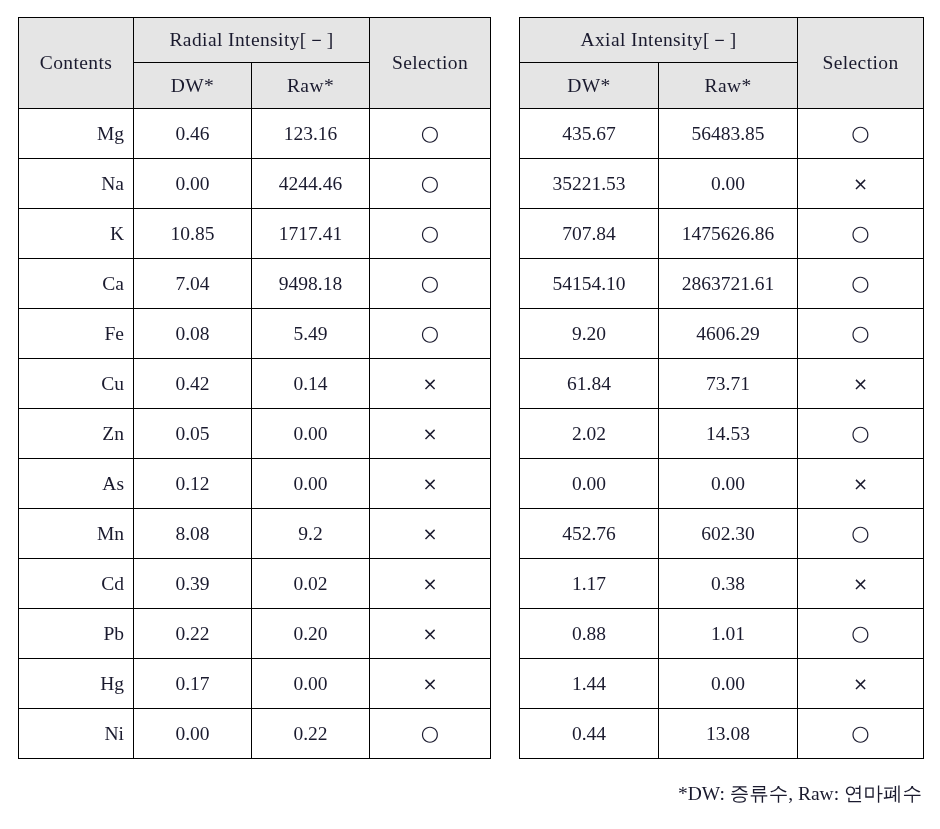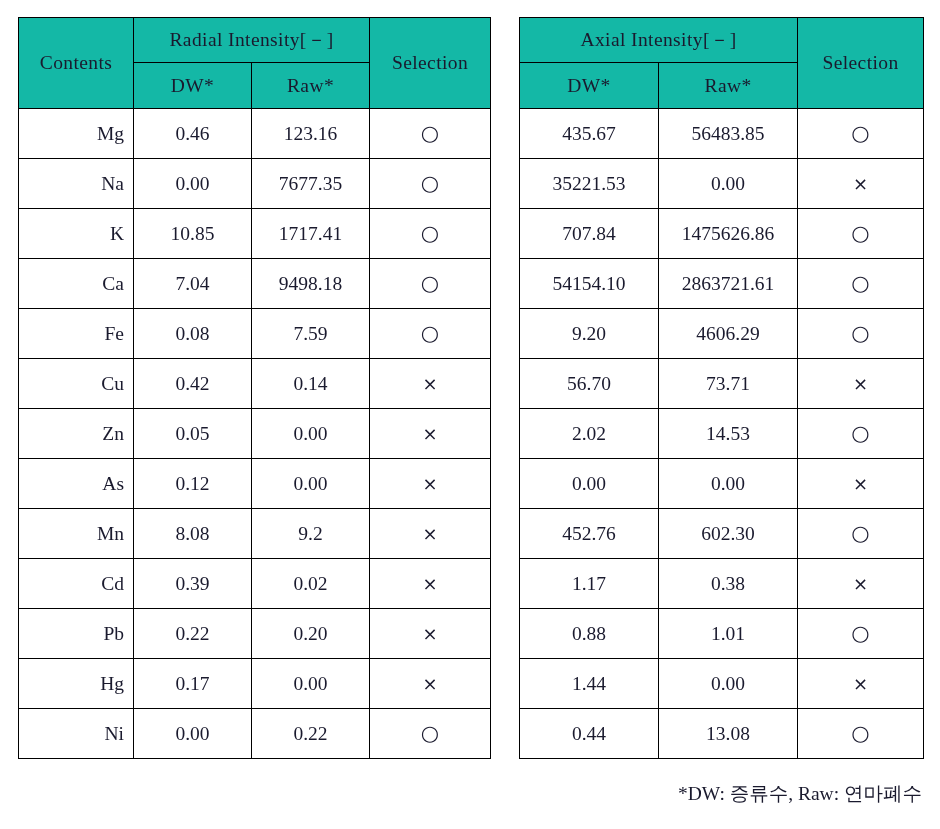--- a/index.html
+++ b/index.html
@@ -41,21 +41,21 @@
 
   .tbl th, .tbl td {
     border: 1px solid #000000;
     font-weight: normal;
     font-size: 19.5px;
     line-height: 1.1;
     padding: 0 9px;
     color: #1a1a2e;
   }
   .tbl thead th {
-    background: #14b8a6;
+    background: #e5e5e5;
     text-align: center;
     letter-spacing: 0.4px;
   }
   .hdr-tall   { height: 89px; }
   .hdr-group  { height: 44px; }
   .hdr-sub    { height: 45px; }
 
   .tbl tbody td {
     height: 49px;
     background: #ffffff;
@@ -113,39 +113,39 @@
       <tbody>
         <tr>
           <td class="contents-cell">Mg</td>
           <td class="num">0.46</td>
           <td class="num">123.16</td>
           <td class="sel"><span class="mark circle">○</span></td>
         </tr>
         <tr>
           <td class="contents-cell">Na</td>
           <td class="num">0.00</td>
-          <td class="num">7677.35</td>
+          <td class="num">4244.46</td>
           <td class="sel"><span class="mark circle">○</span></td>
         </tr>
         <tr>
           <td class="contents-cell">K</td>
           <td class="num">10.85</td>
           <td class="num">1717.41</td>
           <td class="sel"><span class="mark circle">○</span></td>
         </tr>
         <tr>
           <td class="contents-cell">Ca</td>
           <td class="num">7.04</td>
           <td class="num">9498.18</td>
           <td class="sel"><span class="mark circle">○</span></td>
         </tr>
         <tr>
           <td class="contents-cell">Fe</td>
           <td class="num">0.08</td>
-          <td class="num">7.59</td>
+          <td class="num">5.49</td>
           <td class="sel"><span class="mark circle">○</span></td>
         </tr>
         <tr>
           <td class="contents-cell">Cu</td>
           <td class="num">0.42</td>
           <td class="num">0.14</td>
           <td class="sel"><span class="mark cross">×</span></td>
         </tr>
         <tr>
           <td class="contents-cell">Zn</td>
@@ -230,21 +230,21 @@
           <td class="num">54154.10</td>
           <td class="num">2863721.61</td>
           <td class="sel"><span class="mark circle">○</span></td>
         </tr>
         <tr>
           <td class="num">9.20</td>
           <td class="num">4606.29</td>
           <td class="sel"><span class="mark circle">○</span></td>
         </tr>
         <tr>
-          <td class="num">56.70</td>
+          <td class="num">61.84</td>
           <td class="num">73.71</td>
           <td class="sel"><span class="mark cross">×</span></td>
         </tr>
         <tr>
           <td class="num">2.02</td>
           <td class="num">14.53</td>
           <td class="sel"><span class="mark circle">○</span></td>
         </tr>
         <tr>
           <td class="num">0.00</td>

